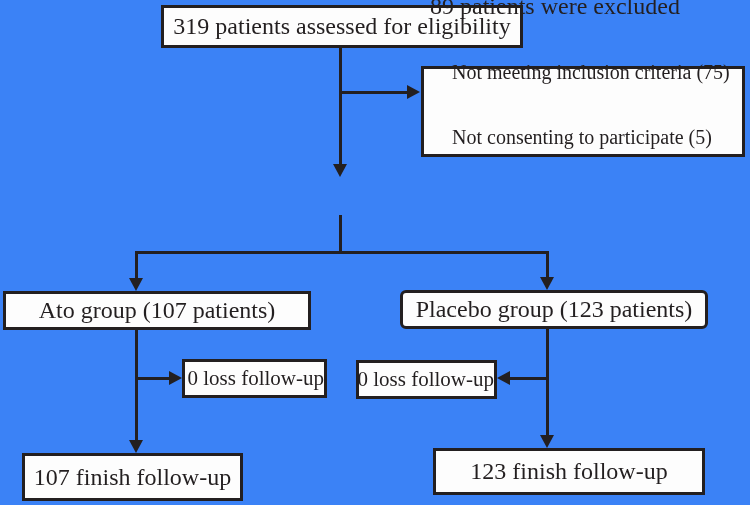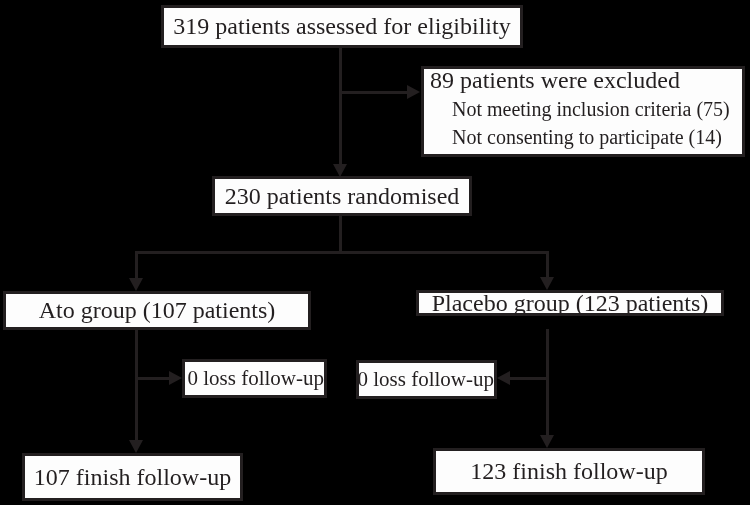--- a/index.html
+++ b/index.html
@@ -1,21 +1,21 @@
 <!DOCTYPE html>
 <html><head>
 <meta charset="utf-8">
 <style>
   :root { --ink: #231f20; }
   html, body { margin: 0; padding: 0; background: #ffffff; }
   #canvas {
     position: relative;
     width: 750px;
     height: 505px;
-    background: #000000;
+    background: #3b82f6;
     font-family: "Liberation Serif", "DejaVu Serif", serif;
     color: var(--ink);
     overflow: hidden;
   }
   .box {
     position: absolute;
     box-sizing: border-box;
     border: 3px solid var(--ink);
     background: #fdfdfd;
     display: flex;
@@ -28,21 +28,21 @@
   }
   .box.small { font-size: 21px; justify-content: flex-end; }
   .box.multi {
     flex-direction: column;
     align-items: flex-start;
     justify-content: flex-end;
     text-align: left;
     padding: 3px 6px;
   }
   .excluded-title { font-size: 24px; line-height: 1.2; }
-  .excluded-reason { font-size: 20px; line-height: 1.4; padding-left: 22px; }
+  .excluded-reason { font-size: 20px; line-height: 1.4; padding-left: 22px; margin-top: 37px; }
   .line { position: absolute; background: var(--ink); }
   .arr { position: absolute; width: 0; height: 0; }
   .arr.down  { border-left: 7px solid transparent; border-right: 7px solid transparent; border-top: 13px solid var(--ink); }
   .arr.right { border-top: 7px solid transparent; border-bottom: 7px solid transparent; border-left: 13px solid var(--ink); }
   .arr.left  { border-top: 7px solid transparent; border-bottom: 7px solid transparent; border-right: 13px solid var(--ink); }
 </style>
 </head>
 <body>
 
 <div id="canvas">
@@ -70,32 +70,29 @@
   <div class="arr left" style="left:497px; top:371px;"></div>
   <div class="arr down" style="left:540px; top:435px;"></div>
 
   <div class="box" style="left:161px; top:5px; width:362px; height:43px;">
     <span>319 patients assessed for eligibility</span>
   </div>
 
   <div class="box multi" style="left:421px; top:66px; width:324px; height:91px;">
     <span class="excluded-title">89 patients were excluded</span>
     <span class="excluded-reason">Not meeting inclusion criteria (75)</span>
-    <span class="excluded-reason">Not consenting to participate (14)</span>
+    <span class="excluded-reason">Not consenting to participate (5)</span>
   </div>
 
-  <div class="box" style="left:212px; top:176px; width:260px; height:40px;">
-    <span>230 patients randomised</span>
-  </div>
 
   <div class="box" style="left:3px; top:291px; width:308px; height:39px;">
     <span>Ato group (107 patients)</span>
   </div>
 
-  <div class="box" style="left:416px; top:290px; width:308px; height:26px;">
+  <div class="box" style="left:400px; top:290px; width:308px; height:39px;border-radius:6px;">
     <span>Placebo group (123 patients)</span>
   </div>
 
   <div class="box small" style="left:182px; top:359px; width:145px; height:39px;">
     <span>0 loss follow-up</span>
   </div>
 
   <div class="box small" style="left:356px; top:360px; width:141px; height:39px;">
     <span>0 loss follow-up</span>
   </div>

